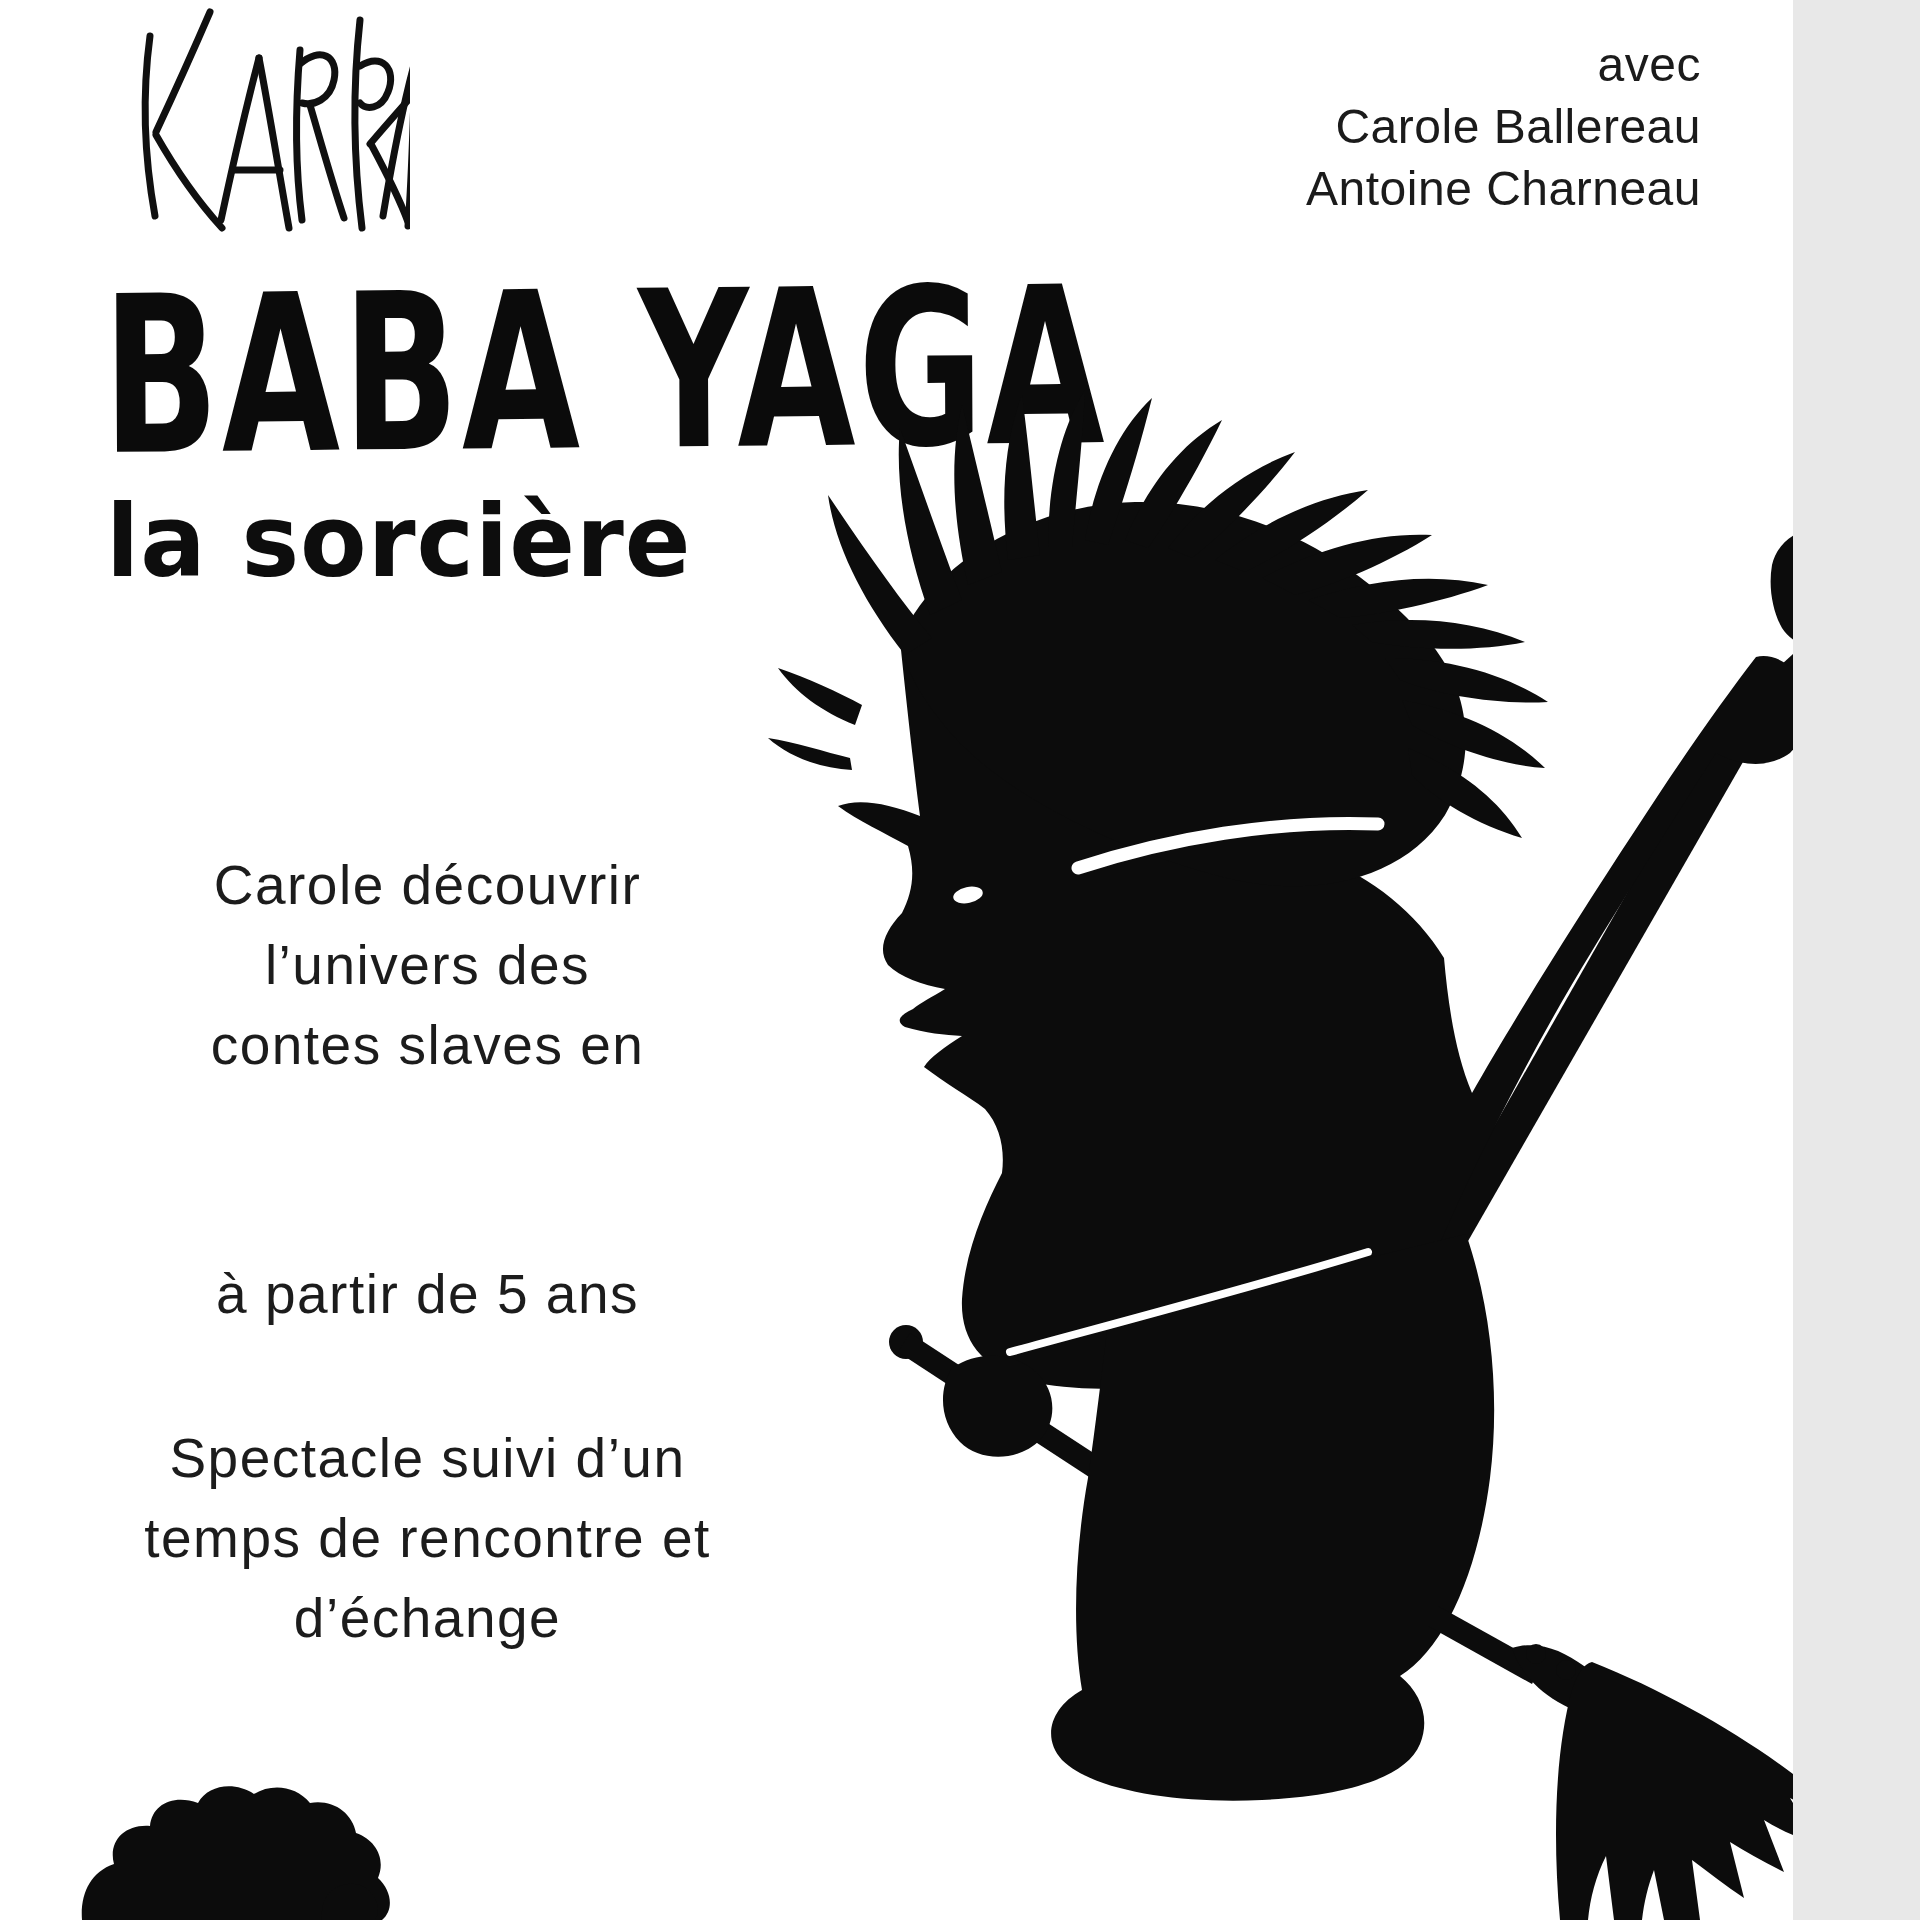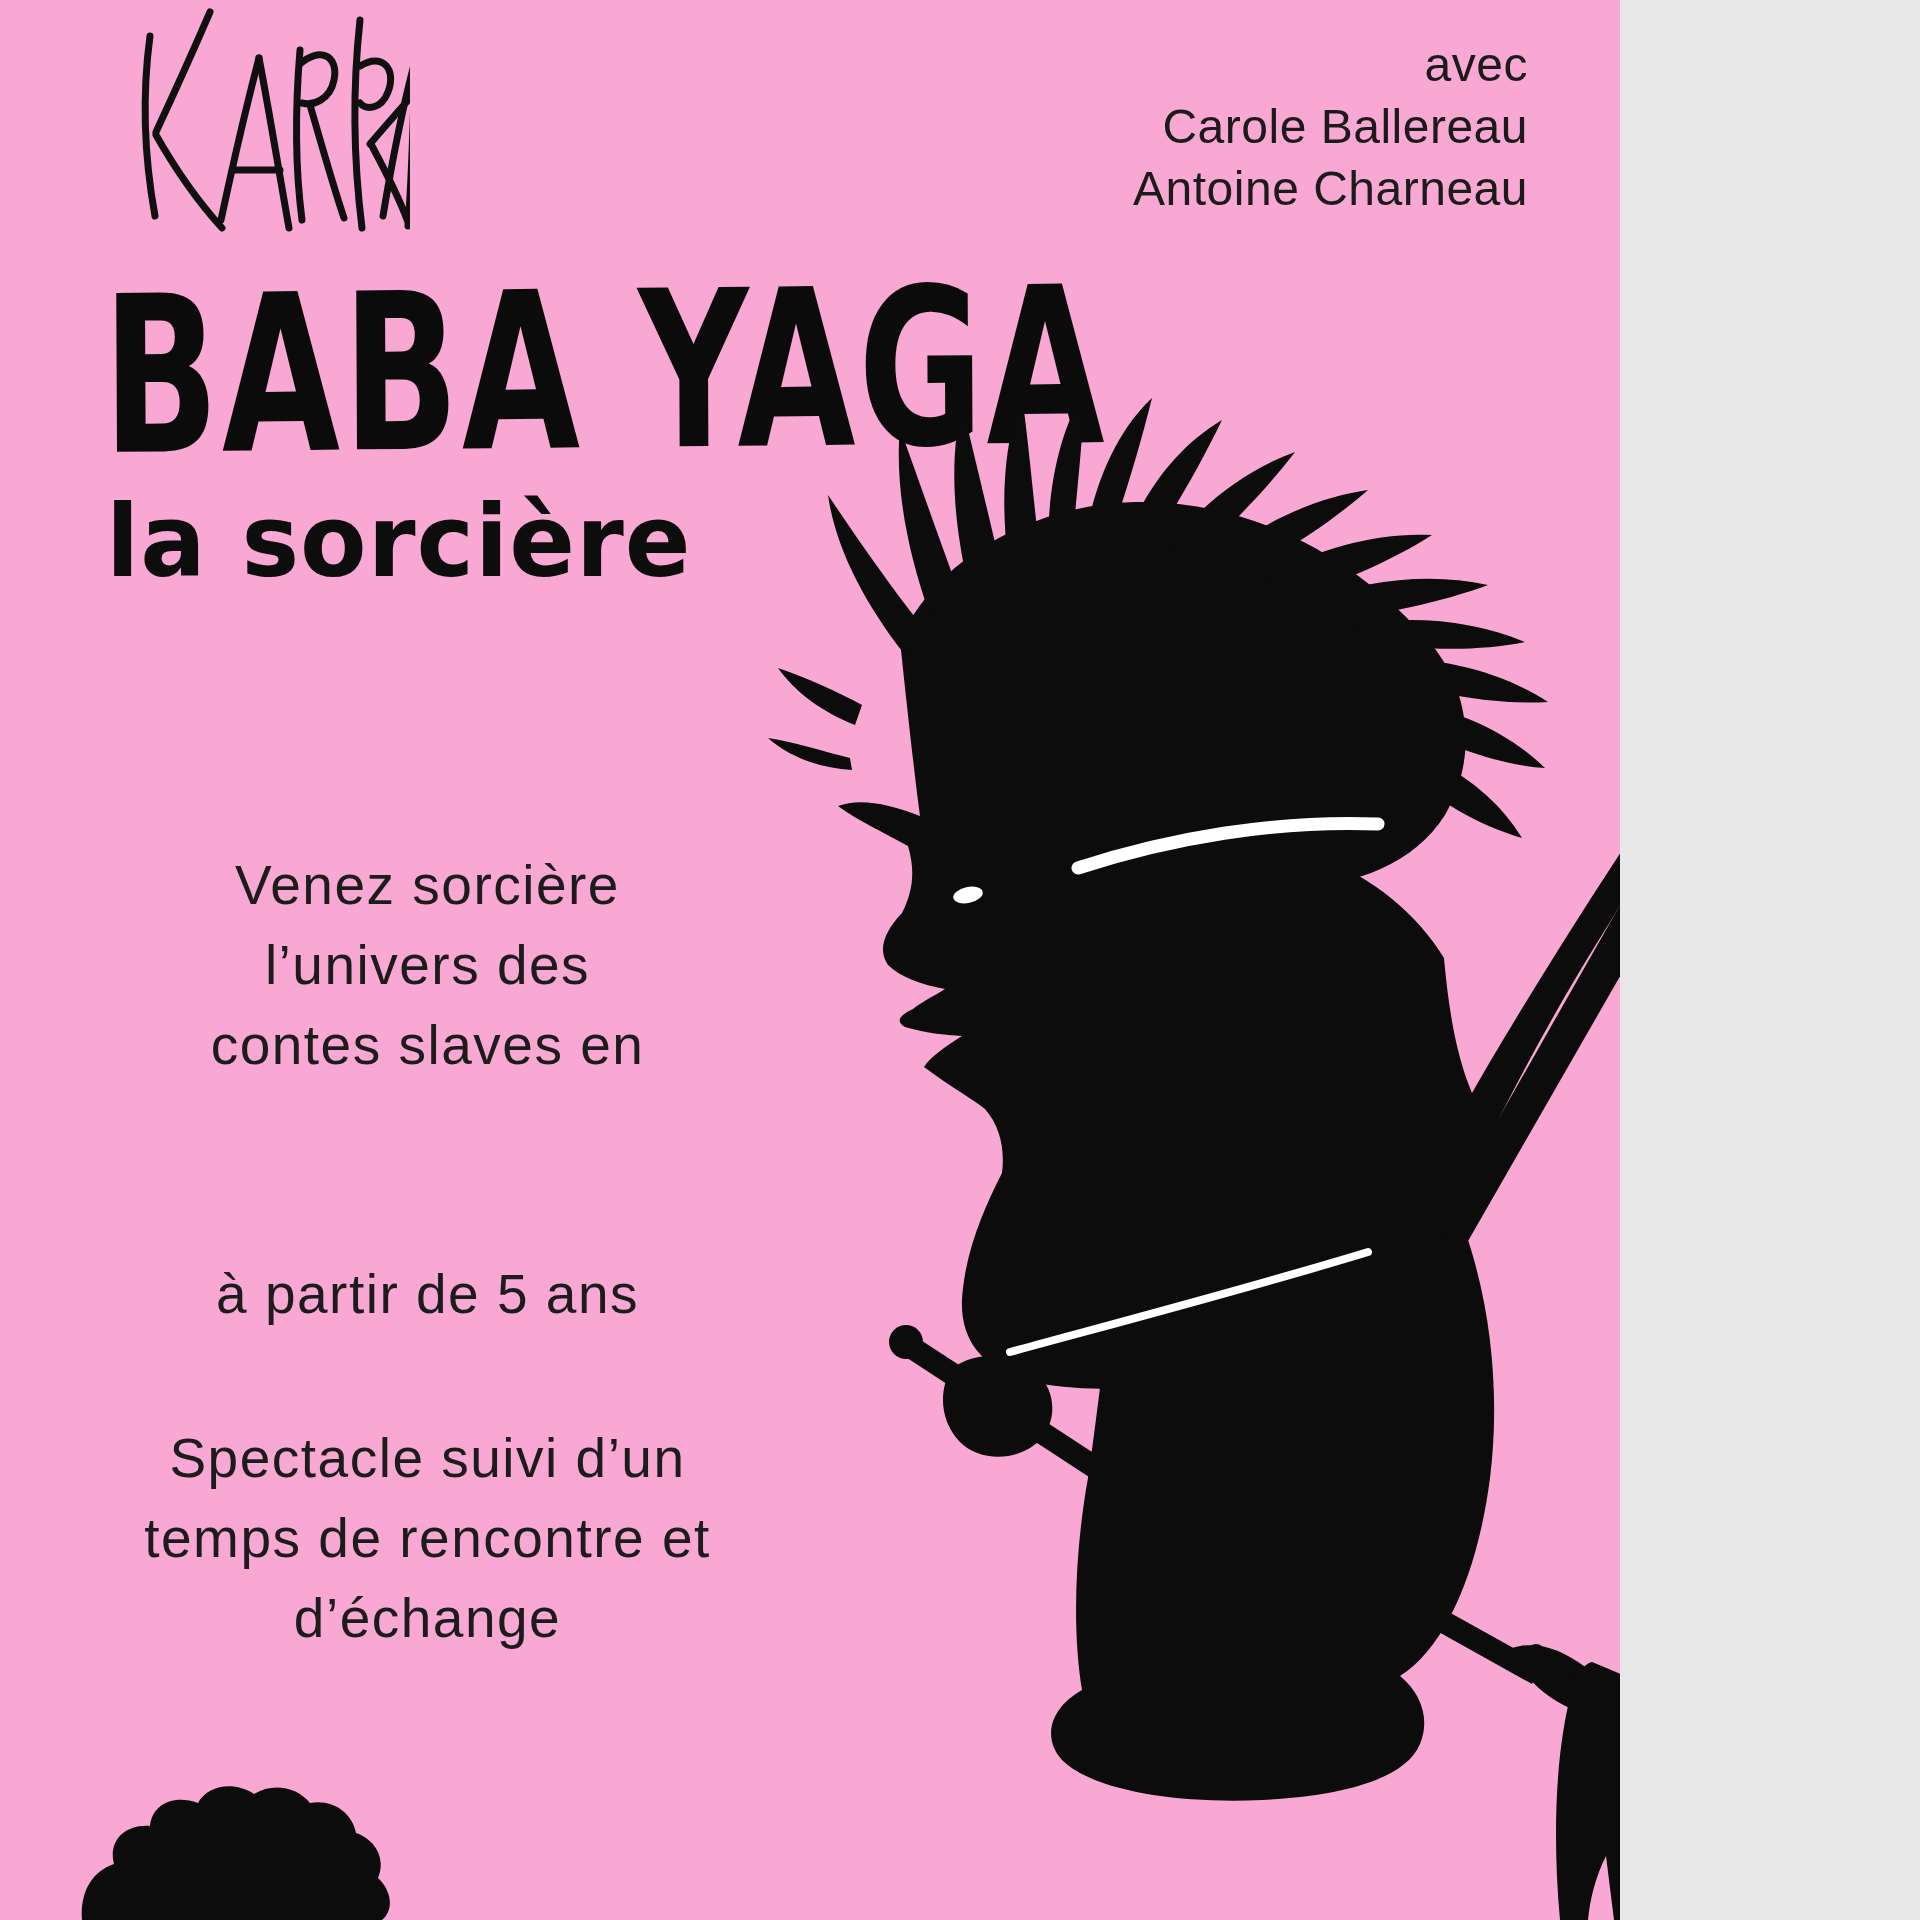--- a/index.html
+++ b/index.html
@@ -1,17 +1,17 @@
 <!DOCTYPE html>
 <html><head>
 <meta charset="utf-8">
 <style>
   html,body{margin:0;padding:0;background:#e8e8e8;}
   #poster{
-    position:relative;width:1620px;height:1920px;background:#f9a8d4;
+    position:relative;width:1793px;height:1920px;background:#ffffff;
     overflow:hidden;font-family:"Liberation Sans",sans-serif;
   }
   
   #credits{
     position:absolute;top:34px;right:92px;text-align:right;
     font-size:48px;line-height:62px;color:#1b1b1b;letter-spacing:.5px;
   }
   
   #logo{position:absolute;left:120px;top:4px;width:290px;height:232px;}
   
@@ -68,21 +68,21 @@
   <div id="credits">
     <div>avec</div>
     <div>Carole Ballereau</div>
     <div>Antoine Charneau</div>
   </div>
 
   <div id="title">BABA YAGA</div>
   <div id="subtitle">la sorcière</div>
 
   <div id="description" class="copy">
-    <div>Venez sorcière</div>
+    <div>Carole découvrir</div>
     <div>l’univers des</div>
     <div>contes slaves en</div>
   </div>
 
   <div id="age-note" class="copy">à partir de 5 ans</div>
 
   <div id="followup" class="copy">
     <div>Spectacle suivi d’un</div>
     <div>temps de rencontre et</div>
     <div>d’échange</div>

